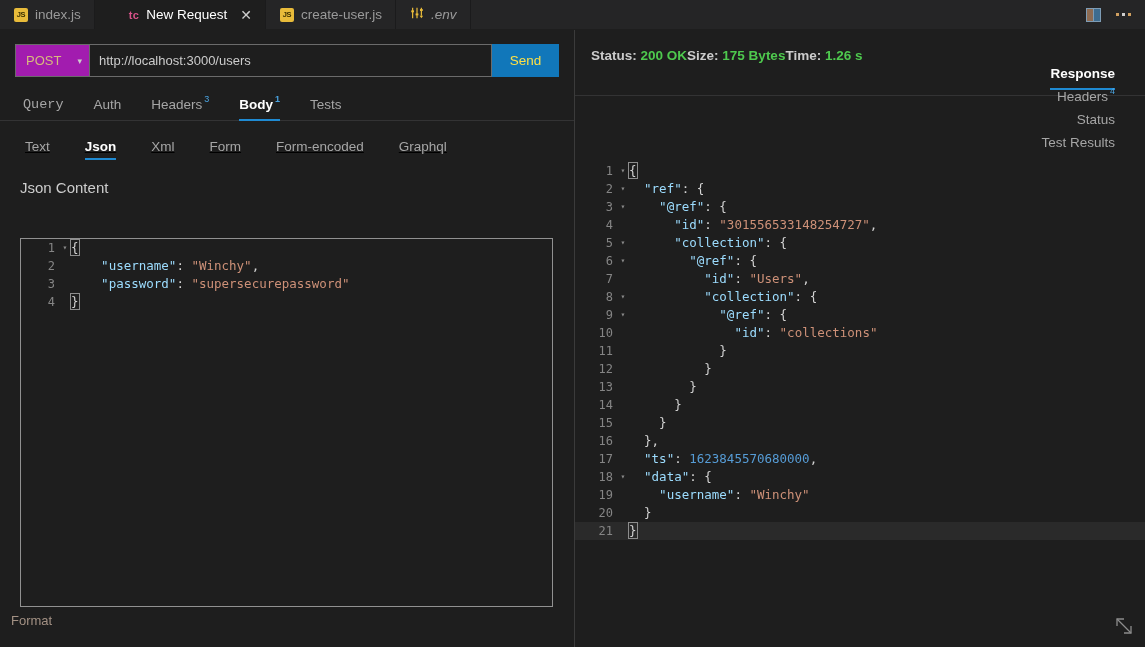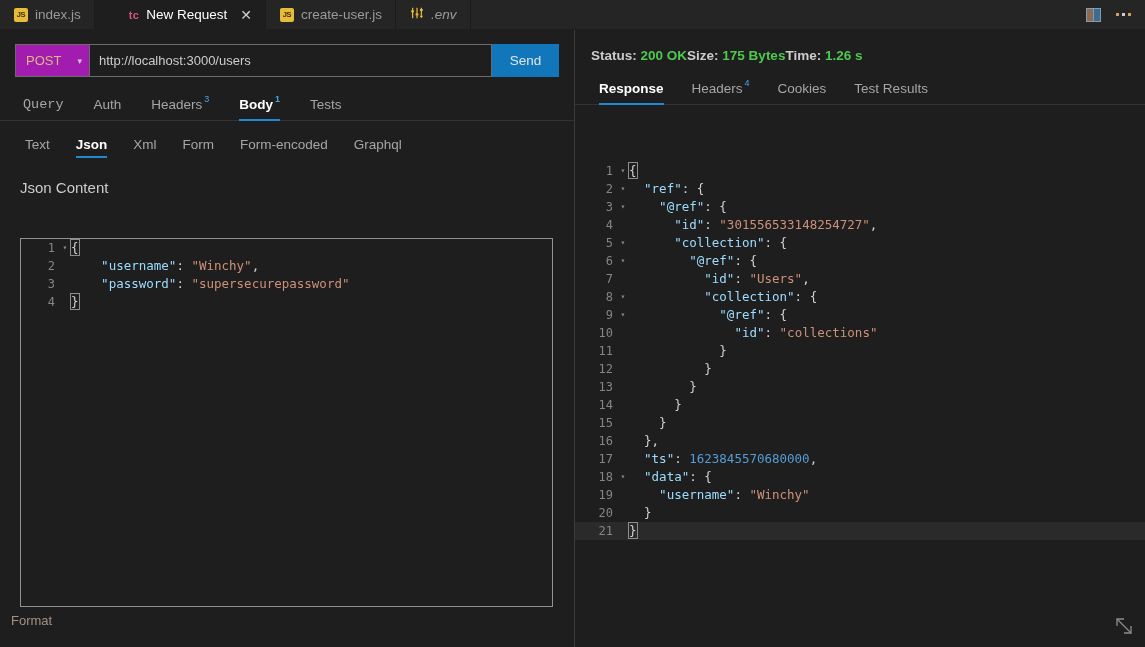--- a/index.html
+++ b/index.html
@@ -77,21 +77,21 @@
   .method-select .chev { color: #cccccc; font-size: 9px; }
   .url-input {
     flex: 1; height: 33px; background: #1e1e1e;
     border: 1px solid #6b6b6b;
     color: #cccccc; font-size: 13px; padding: 0 9px;
     font-family: "Liberation Sans", sans-serif;
     outline: none;
   }
   .send-btn {
     width: 67px; height: 33px; background: #1177ba; border: none;
-    color: #e5e5e5; font-size: 13.5px; cursor: pointer;
+    color: #fde047; font-size: 13.5px; cursor: pointer;
     font-family: "Liberation Sans", sans-serif;
   }
 
   
   .reqtabs {
     display: flex; align-items: flex-end; gap: 0;
     padding: 0 15px; margin-top: 13px;
     border-bottom: 1px solid #333334;
     height: 31px;
   }
@@ -104,22 +104,22 @@
   .reqtab.active { color: #ffffff; font-weight: bold; }
   .reqtab.active::after {
     content: ''; position: absolute; left: 15px; right: 15px; bottom: -1px;
     height: 2px; background: #1f8ad2;
   }
   .reqtab:first-child.active::after { left: 8px; }
   .sup { font-size: 9px; color: #4aa3e0; line-height: 1; position: relative; top: -2px; }
 
   
   .bodytabs {
-    display: flex; gap: 0; padding: 0 15px; margin-top: 16px;
-    height: 24px; align-items: flex-start;
+    display: flex; gap: 9px; padding: 0 15px; margin-top: 16px;
+    height: 24px; align-items: center; text-decoration: underline;
   }
   .btab {
     position: relative; padding: 0 13px 6px 13px;
     font-size: 13.5px; color: #a6a6a6; cursor: pointer;
   }
   .btab:first-child { padding-left: 10px; }
   .btab.active { color: #ffffff; font-weight: bold; }
   .btab.active::after {
     content: ''; position: absolute; left: 13px; right: 13px; bottom: 0;
     height: 2px; background: #1f8ad2;
@@ -166,22 +166,23 @@
   
   .statusrow {
     display: flex; padding: 18px 0 0 16px;
     font-size: 13.5px; font-weight: bold; color: #cccccc;
   }
   .statusrow .v { font-weight: bold; }
   .statusrow .ok { color: #4ec94e; }
 
   .restabs {
     display: flex; align-items: flex-end; padding: 0 16px;
-    margin-top: 12px; height: 30px;
+    margin-top: 3px; height: 30px;
     border-bottom: 1px solid #333334;
+    flex-direction: column;
   }
   .restab {
     position: relative; padding: 0 14px 8px 14px;
     font-size: 13.5px; color: #a6a6a6; cursor: pointer;
     display: flex; gap: 2px; align-items: flex-start;
   }
   .restab:first-child { padding-left: 8px; }
   .restab.active { color: #ffffff; font-weight: bold; }
   .restab.active::after {
     content: ''; position: absolute; left: 8px; right: 14px; bottom: -1px;
@@ -329,21 +330,21 @@
 
       <div class="restabs" id="restabs-host">
           <div class="restab active">
             <span>Response</span>
           </div>
           <div class="restab">
             <span>Headers</span>
             <span class="sup">4</span>
           </div>
           <div class="restab">
-            <span>Cookies</span>
+            <span>Status</span>
           </div>
           <div class="restab">
             <span>Test Results</span>
           </div>
         </div>
 
       <div class="res-code">
         <div class="code" id="res-code-host"><div class="cline"><span class="gutter">1</span><span class="fold">▾</span><span class="ctext"><span class="p bm">{</span><span class="caret"></span></span></div><div class="cline"><span class="gutter">2</span><span class="fold">▾</span><span class="ctext"><span class="p">  </span><span class="k">"ref"</span><span class="p">: {</span></span></div><div class="cline"><span class="gutter">3</span><span class="fold">▾</span><span class="ctext"><span class="p">    </span><span class="k">"@ref"</span><span class="p">: {</span></span></div><div class="cline"><span class="gutter">4</span><span class="fold"></span><span class="ctext"><span class="iguide">    </span><span class="p">  </span><span class="k">"id"</span><span class="p">: </span><span class="s">"301556533148254727"</span><span class="p">,</span></span></div><div class="cline"><span class="gutter">5</span><span class="fold">▾</span><span class="ctext"><span class="iguide">    </span><span class="p">  </span><span class="k">"collection"</span><span class="p">: {</span></span></div><div class="cline"><span class="gutter">6</span><span class="fold">▾</span><span class="ctext"><span class="iguide">    </span><span class="p">    </span><span class="k">"@ref"</span><span class="p">: {</span></span></div><div class="cline"><span class="gutter">7</span><span class="fold"></span><span class="ctext"><span class="iguide">    </span><span class="p">  </span><span class="iguide">  </span><span class="p">  </span><span class="k">"id"</span><span class="p">: </span><span class="s">"Users"</span><span class="p">,</span></span></div><div class="cline"><span class="gutter">8</span><span class="fold">▾</span><span class="ctext"><span class="iguide">    </span><span class="p">  </span><span class="iguide">  </span><span class="p">  </span><span class="k">"collection"</span><span class="p">: {</span></span></div><div class="cline"><span class="gutter">9</span><span class="fold">▾</span><span class="ctext"><span class="iguide">    </span><span class="p">  </span><span class="iguide">  </span><span class="p">    </span><span class="k">"@ref"</span><span class="p">: {</span></span></div><div class="cline"><span class="gutter">10</span><span class="fold"></span><span class="ctext"><span class="iguide">    </span><span class="p">  </span><span class="iguide">  </span><span class="p">  </span><span class="iguide">  </span><span class="p">  </span><span class="k">"id"</span><span class="p">: </span><span class="s">"collections"</span></span></div><div class="cline"><span class="gutter">11</span><span class="fold"></span><span class="ctext"><span class="iguide">    </span><span class="p">  </span><span class="iguide">  </span><span class="p">    </span><span class="p">}</span></span></div><div class="cline"><span class="gutter">12</span><span class="fold"></span><span class="ctext"><span class="iguide">    </span><span class="p">  </span><span class="iguide">  </span><span class="p">  </span><span class="p">}</span></span></div><div class="cline"><span class="gutter">13</span><span class="fold"></span><span class="ctext"><span class="iguide">    </span><span class="p">    </span><span class="p">}</span></span></div><div class="cline"><span class="gutter">14</span><span class="fold"></span><span class="ctext"><span class="iguide">    </span><span class="p">  </span><span class="p">}</span></span></div><div class="cline"><span class="gutter">15</span><span class="fold"></span><span class="ctext"><span class="p">    </span><span class="p">}</span></span></div><div class="cline"><span class="gutter">16</span><span class="fold"></span><span class="ctext"><span class="p">  </span><span class="p">},</span></span></div><div class="cline"><span class="gutter">17</span><span class="fold"></span><span class="ctext"><span class="p">  </span><span class="k">"ts"</span><span class="p">: </span><span class="n">1623845570680000</span><span class="p">,</span></span></div><div class="cline"><span class="gutter">18</span><span class="fold">▾</span><span class="ctext"><span class="p">  </span><span class="k">"data"</span><span class="p">: {</span></span></div><div class="cline"><span class="gutter">19</span><span class="fold"></span><span class="ctext"><span class="p">    </span><span class="k">"username"</span><span class="p">: </span><span class="s">"Winchy"</span></span></div><div class="cline"><span class="gutter">20</span><span class="fold"></span><span class="ctext"><span class="p">  </span><span class="p">}</span></span></div><div class="cline current"><span class="gutter">21</span><span class="fold"></span><span class="ctext"><span class="p bm">}</span><span class="caret"></span></span></div></div>
       </div>
 

